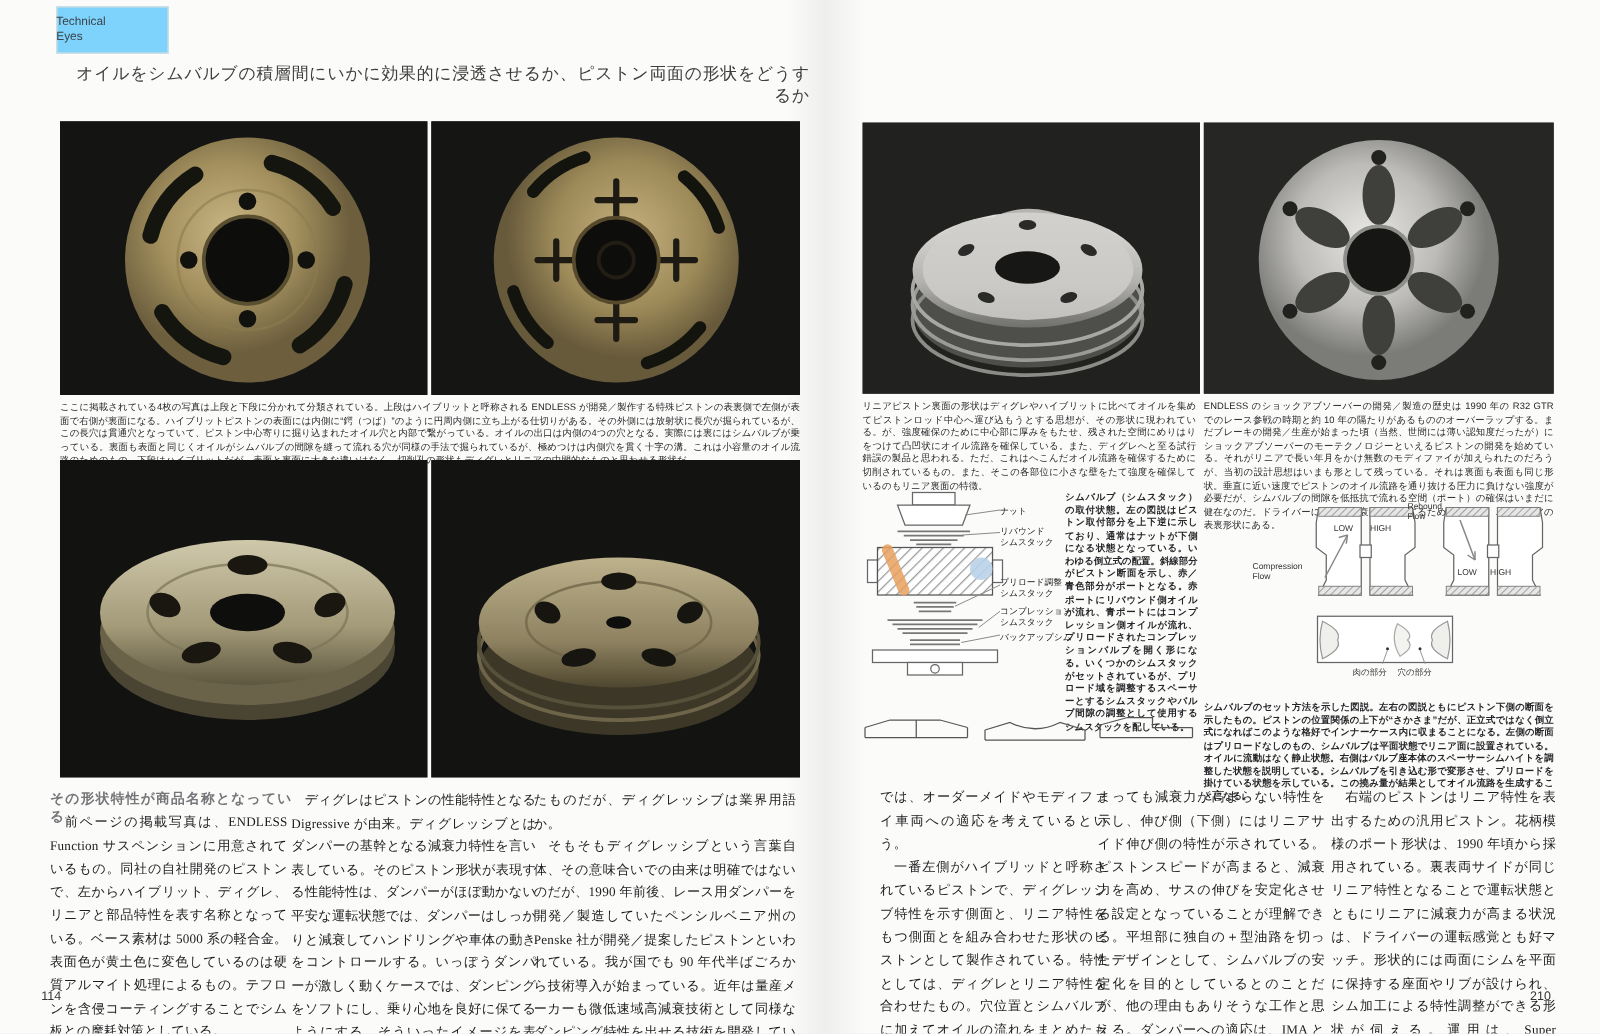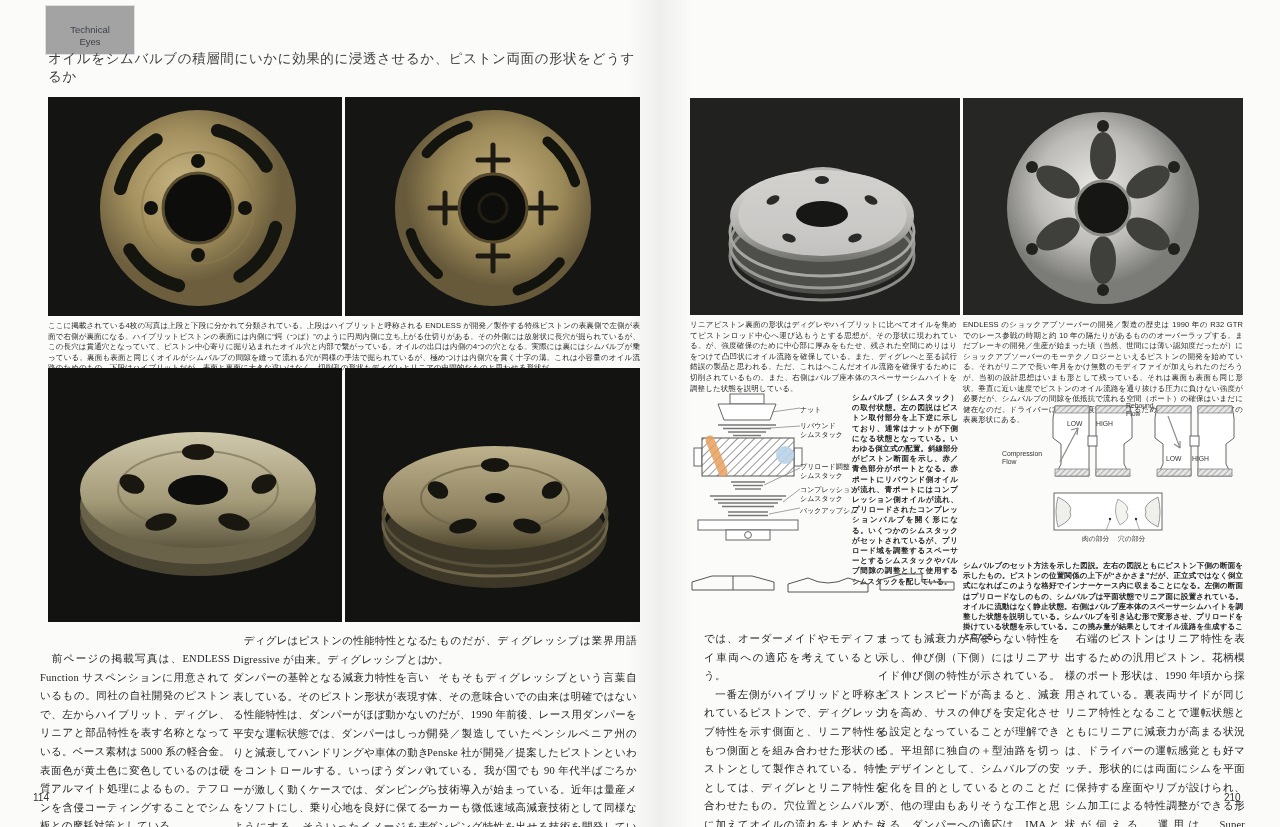--- a/index.html
+++ b/index.html
@@ -1,23 +1,23 @@
 <!DOCTYPE html>
 <html><head>
 <meta charset="utf-8">
 <style>
   html,body{margin:0;padding:0;}
   body{background:#e8e8e6;font-family:"Liberation Sans",sans-serif;}
   .spread{position:relative;width:1280px;height:827px;background:#fbfbf9;overflow:hidden;margin:0 auto;}
   .gutter{position:absolute;left:628px;top:0;width:64px;height:827px;
     background:linear-gradient(to right,rgba(0,0,0,0),rgba(0,0,0,0.05) 50%,rgba(0,0,0,0));pointer-events:none;}
   .abs{position:absolute;}
-  .badge{background:#a3a3a3;color:#3d4349;font-size:9.5px;line-height:12px;text-align:center;
-    padding-top:19px;white-space:pre-line;box-shadow:0 0 0 1px #dddfe0 inset;}
-  .headline{color:#3e3e3e;font-size:13.5px;letter-spacing:0.6px;font-weight:500;}
+  .badge{background:#7dd3fc;color:#3d4349;font-size:9.5px;line-height:12px;text-align:left;
+    padding-top:7px;white-space:pre-line;box-shadow:0 0 0 1px #dddfe0 inset;}
+  .headline{color:#3e3e3e;font-size:13.5px;letter-spacing:0.6px;font-weight:500;text-align:right;}
   .photo{background:#161614;overflow:hidden;}
   .photo svg{display:block;width:100%;height:100%;}
   .cap{font-size:7.5px;line-height:10.6px;color:#26262a;text-align:justify;letter-spacing:0.1px;}
   .sec-title{font-size:11px;font-weight:bold;color:#76767a;letter-spacing:1px;}
   .bodycol{font-family:"Liberation Serif","DejaVu Serif",serif;font-size:10.5px;line-height:18.6px;
     color:#1c1c1e;text-align:justify;white-space:pre-line;letter-spacing:0.2px;}
   .pagenum{font-size:10px;color:#333;font-family:"Liberation Sans",sans-serif;}
   .dlabel{font-size:7px;line-height:9px;color:#222;white-space:pre-line;}
   .flowlabel{font-size:6.8px;line-height:8px;color:#333;white-space:pre-line;}
   .smallnote{font-size:7.5px;line-height:10.2px;color:#26262a;text-align:justify;font-weight:bold;}
@@ -123,20 +123,21 @@
       <ellipse cx="150" cy="130" rx="74" ry="33" fill="none" stroke="#6f6549" stroke-width="2" opacity="0.8"></ellipse>
       <ellipse cx="150" cy="130" rx="10" ry="5" fill="#0e0e0c"></ellipse>
       <ellipse cx="150" cy="97" rx="14" ry="7" fill="#171510"></ellipse>
       <ellipse cx="207" cy="122" rx="8" ry="11" fill="#171510" transform="rotate(60 207 122)"></ellipse>
       <ellipse cx="93" cy="122" rx="8" ry="11" fill="#171510" transform="rotate(-60 93 122)"></ellipse>
       <ellipse cx="182" cy="158" rx="14" ry="7" fill="#171510" transform="rotate(12 182 158)"></ellipse>
       <ellipse cx="118" cy="158" rx="14" ry="7" fill="#171510" transform="rotate(-12 118 158)"></ellipse>
     </svg>
   </div>
 
+  <div class="abs sec-title" style="left:40px;top:631px;width:195px;">その形状特性が商品名称となっている</div>
   <div class="abs bodycol" style="left:40px;top:650px;width:190px;height:150px;">　前ページの掲載写真は、ENDLESS Function サスペンションに用意されているもの。同社の自社開発のピストンで、左からハイブリット、ディグレ、リニアと部品特性を表す名称となっている。ベース素材は 5000 系の軽合金。表面色が黄土色に変色しているのは硬質アルマイト処理によるもの。テフロンを含侵コーティングすることでシム板との摩耗対策としている。</div>
   <div class="abs bodycol" style="left:233px;top:632px;width:196px;height:170px;">　ディグレはピストンの性能特性となる Digressive が由来。ディグレッシブとはダンパーの基幹となる減衰力特性を言い表している。そのピストン形状が表現する性能特性は、ダンパーがほぼ動かない平安な運転状態では、ダンパーはしっかりと減衰してハンドリングや車体の動きをコントロールする。いっぽうダンパーが激しく動くケースでは、ダンピングをソフトにし、乗り心地を良好に保てるようにする。そういったイメージを表出し</div>
   <div class="abs bodycol" style="left:427px;top:632px;width:210px;height:170px;">たものだが、ディグレッシブは業界用語か。
 　そもそもディグレッシブという言葉自体、その意味合いでの由来は明確ではないのだが、1990 年前後、レース用ダンパーを開発／製造していたペンシルベニア州の Penske 社が開発／提案したピストンといわれている。我が国でも 90 年代半ばごろから技術導入が始まっている。近年は量産メーカーも微低速域高減衰技術として同様なダンピング特性を出せる技術を開発しているようだ。ENDLESS</div>
   <div class="abs pagenum" style="left:33px;top:792px;">114</div>
 
   <div class="abs photo" style="left:690px;top:98px;width:270px;height:217px;">
     <svg viewBox="0 0 270 217">
       <defs>
         <linearGradient id="silv1" x1="0" y1="0" x2="0" y2="1">
@@ -187,21 +188,21 @@
           <circle cx="211" cy="151" r="6"></circle>
         <circle cx="140" cy="192" r="6"></circle>
           <circle cx="69" cy="151" r="6"></circle>
           <circle cx="69" cy="69" r="6"></circle>
       </g>
       <circle cx="140" cy="110" r="27" fill="#161614"></circle>
       <circle cx="140" cy="110" r="27" fill="none" stroke="#8e8e8a" stroke-width="3"></circle>
     </svg>
   </div>
 
-  <div class="abs cap" style="left:690px;top:320px;width:267px;height:66px;">リニアピストン裏面の形状はディグレやハイブリットに比べてオイルを集めてピストンロッド中心へ運び込もうとする思想が、その形状に現われている。が、強度確保のために中心部に厚みをもたせ、残された空間にめりはりをつけて凸凹状にオイル流路を確保している。また、ディグレへと至る試行錯誤の製品と思われる。ただ、これはへこんだオイル流路を確保するために切削されているもの。また、右側はバルブ座本体のスペーサーシムハイトを調整した状態を説明している。</div>
+  <div class="abs cap" style="left:690px;top:320px;width:267px;height:66px;">リニアピストン裏面の形状はディグレやハイブリットに比べてオイルを集めてピストンロッド中心へ運び込もうとする思想が、その形状に現われている。が、強度確保のために中心部に厚みをもたせ、残された空間にめりはりをつけて凸凹状にオイル流路を確保している。また、ディグレへと至る試行錯誤の製品と思われる。ただ、これはへこんだオイル流路を確保するために切削されているもの。また、そこの各部位に小さな壁をたて強度を確保しているのもリニア裏面の特徴。</div>
   <div class="abs cap" style="left:963px;top:320px;width:280px;height:88px;">ENDLESS のショックアブソーバーの開発／製造の歴史は 1990 年の R32 GTR でのレース参戦の時期と約 10 年の隔たりがあるもののオーバーラップする。まだブレーキの開発／生産が始まった頃（当然、世間には薄い認知度だったが）にショックアブソーバーのモーテクノロジーといえるピストンの開発を始めている。それがリニアで長い年月をかけ無数のモディファイが加えられたのだろうが、当初の設計思想はいまも形として残っている。それは裏面も表面も同じ形状。垂直に近い速度でピストンのオイル流路を通り抜ける圧力に負けない強度が必要だが、シムバルブの間隙を低抵抗で流れる空間（ポート）の確保はいまだに健在なのだ。ドライバーに自然な減衰力を提供するための形状は、このリニアの表裏形状にある。</div>
 
   <div class="abs diagram" style="left:690px;top:392px;width:158px;height:150px;">
     <svg viewBox="0 0 158 150">
       <defs>
         <pattern id="hatchL" width="6" height="6" patternUnits="userSpaceOnUse" patternTransform="rotate(45)">
           <rect width="6" height="6" fill="#ffffff"></rect>
           <line x1="0" y1="0" x2="0" y2="6" stroke="#9a9a9a" stroke-width="2"></line>
         </pattern>
       </defs>

